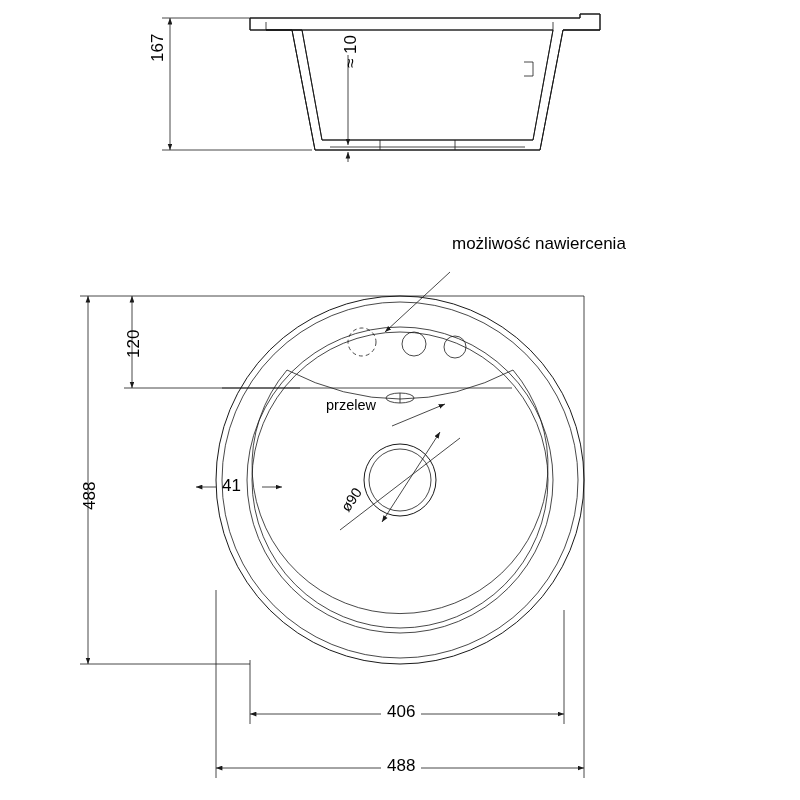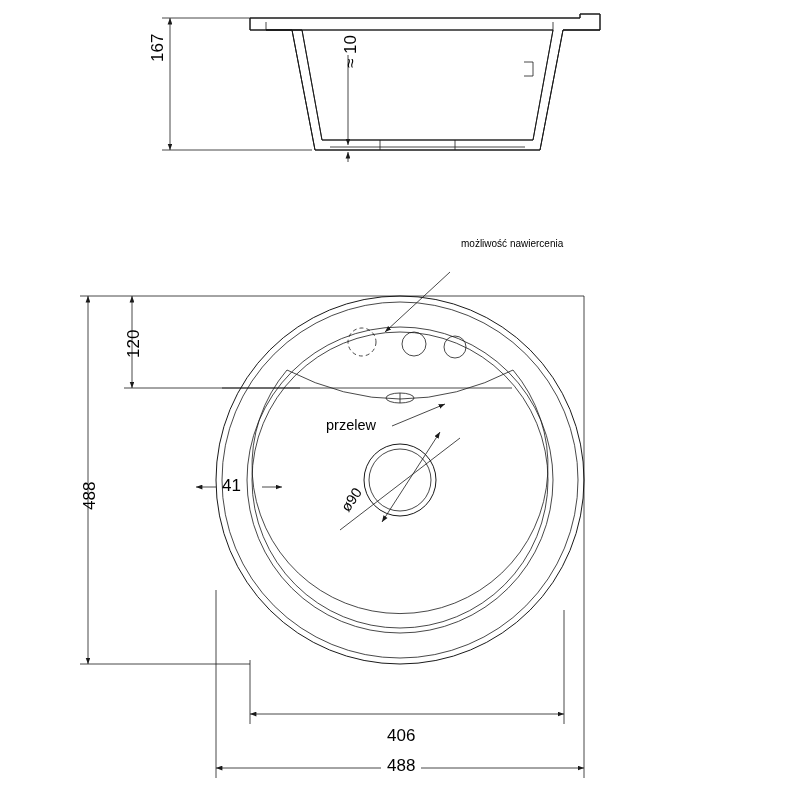--- a/index.html
+++ b/index.html
@@ -50,23 +50,22 @@
     font-size: 17px;
     fill: #000000;
   }
   .lbl-sm {
     font-family: "Liberation Sans", sans-serif;
     font-size: 14.5px;
     fill: #000000;
   }
   .lbl-note {
     font-family: "Liberation Sans", sans-serif;
-    font-size: 10px;
+    font-size: 17px;
     fill: #000000;
-    margin-left: 9px;
   }
   .fillwhite { fill: #ffffff; }
 </style>
 </head>
 <body>
 
 <div id="sheet">
 
   <svg class="drawing" viewBox="0 0 800 800">
     <defs>
@@ -203,41 +202,41 @@
   </div>
 
   <div style="position:absolute; left:341px; top:68px; width:22px; transform: rotate(-90deg); transform-origin: left top; white-space:nowrap;">
     <span class="lbl">≈ 10</span>
   </div>
 
   <div style="position:absolute; left:452px; top:234px; line-height:19px;">
     <div class="lbl-note">możliwość nawiercenia</div>
   </div>
 
-  <div style="position:absolute; left:326px; top:416px;">
+  <div style="position:absolute; left:326px; top:396px;">
     <span class="lbl-sm">przelew</span>
   </div>
 
   <div style="position:absolute; left:337px; top:505px; transform: rotate(-56deg); transform-origin: left top; white-space:nowrap;">
     <span class="lbl-sm">ø90</span>
   </div>
 
   <div style="position:absolute; left:222px; top:476px;text-align:right;">
     <span class="lbl">41</span>
   </div>
 
   <div style="position:absolute; left:124px; top:358px; transform: rotate(-90deg); transform-origin: left top; white-space:nowrap;">
     <span class="lbl">120</span>
   </div>
 
   <div style="position:absolute; left:80px; top:510px; transform: rotate(-90deg); transform-origin: left top; white-space:nowrap;">
     <span class="lbl">488</span>
   </div>
 
-  <div style="position:absolute; left:381px; top:726px; background:#ffffff; padding:0 6px;">
+  <div style="position:absolute; left:381px; top:702px; background:#ffffff; padding:0 6px;">
     <span class="lbl">406</span>
   </div>
 
   <div style="position:absolute; left:381px; top:756px; background:#ffffff; padding:0 6px;">
     <span class="lbl">488</span>
   </div>
 
 </div>
 
 </body></html>

